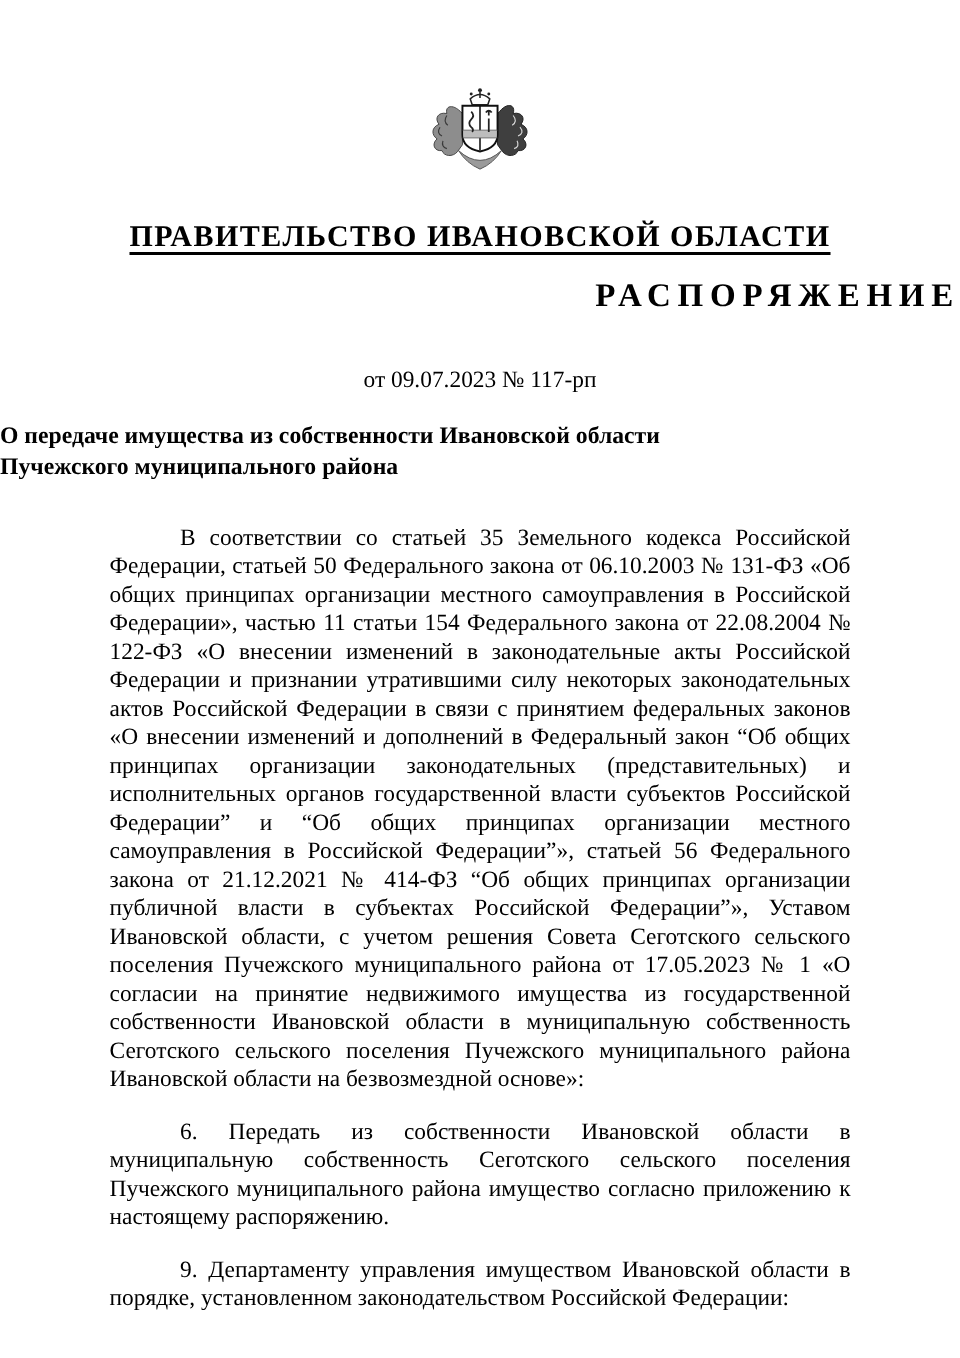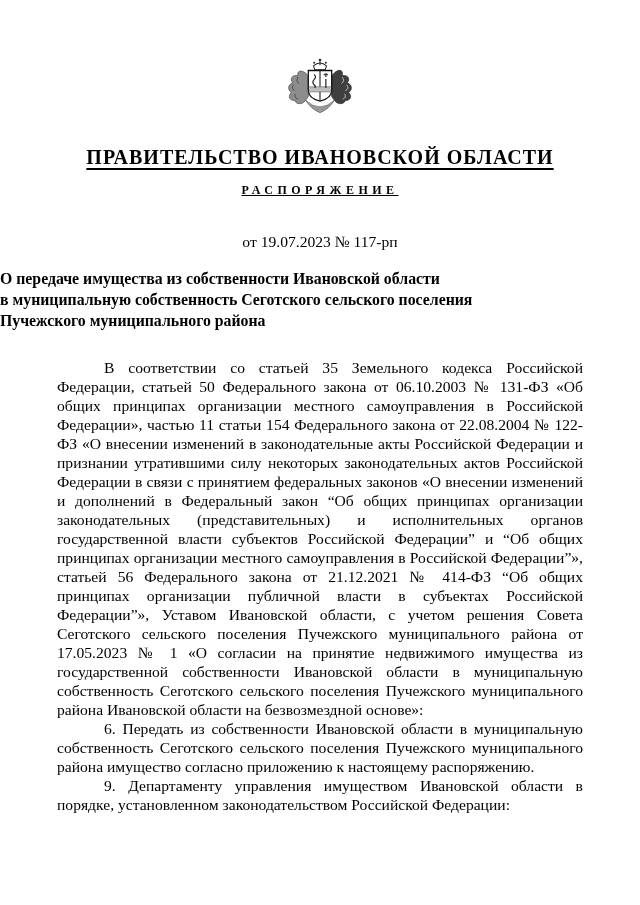--- a/index.html
+++ b/index.html
@@ -25,46 +25,45 @@
     text-align: center;
     font-size: 20px;
     font-weight: bold;
     letter-spacing: 1px;
     text-decoration: underline;
     text-decoration-thickness: 2px;
     text-underline-offset: 4px;
   }
   .doc-type {
     margin-top: 14px;
-    text-align: center;
-    font-size: 12px;
+    text-align: right;
+    font-size: 22px;
     font-weight: bold;
     letter-spacing: 4.5px;
-    text-decoration: underline;
   }
   .date-block {
     margin-top: 35px;
     text-align: center;
     font-size: 15.6px;
     line-height: 18px;
   }
   .subject {
     margin-top: 17px;
     font-size: 15.8px;
     font-weight: bold;
     line-height: 21px;
   }
   .body-text {
     margin: 27px 57px 0 57px;
     font-size: 15.6px;
     line-height: 19px;
     text-align: justify;
   }
   .body-text p {
-    margin: 0;
+    margin: 16px;
     padding: 0;
     text-indent: 47px;
   }
 </style>
 </head>
 <body>
 
 <div class="page">
 
   <div class="emblem-wrap">
@@ -94,26 +93,25 @@
       <path d="M51,26 q4,4 0,8 q-4,4 0,8 q3,2 1,5" fill="none" stroke="#222222" stroke-width="1.8"></path>
       <path d="M69,25 v5 m0,3 v14 M66,27 q3,-4 6,0" fill="none" stroke="#222222" stroke-width="1.8"></path>
     </svg>
   </div>
 
   <div class="org-title">ПРАВИТЕЛЬСТВО ИВАНОВСКОЙ ОБЛАСТИ</div>
 
   <div class="doc-type">РАСПОРЯЖЕНИЕ</div>
 
   <div class="date-block">
-    <div>от 19.07.2023 № 117-рп</div>
+    <div>от 09.07.2023 № 117-рп</div>
   </div>
 
   <div class="subject">
     <div>О передаче имущества из собственности Ивановской области</div>
-    <div>в муниципальную собственность Сеготского сельского поселения</div>
     <div>Пучежского муниципального района</div>
   </div>
 
   <div class="body-text">
     <p>В соответствии со статьей 35 Земельного кодекса Российской Федерации, статьей 50 Федерального закона от 06.10.2003 № 131-ФЗ «Об общих принципах организации местного самоуправления в Российской Федерации», частью 11 статьи 154 Федерального закона от 22.08.2004 № 122-ФЗ «О внесении изменений в законодательные акты Российской Федерации и признании утратившими силу некоторых законодательных актов Российской Федерации в связи с принятием федеральных законов «О внесении изменений и дополнений в Федеральный закон “Об общих принципах организации законодательных (представительных) и исполнительных органов государственной власти субъектов Российской Федерации” и “Об общих принципах организации местного самоуправления в Российской Федерации”», статьей 56 Федерального закона от 21.12.2021 № 414-ФЗ “Об общих принципах организации публичной власти в субъектах Российской Федерации”», Уставом Ивановской области, с учетом решения Совета Сеготского сельского поселения Пучежского муниципального района от 17.05.2023 № 1 «О согласии на принятие недвижимого имущества из государственной собственности Ивановской области в муниципальную собственность Сеготского сельского поселения Пучежского муниципального района Ивановской области на безвозмездной основе»:</p>
     <p>6. Передать из собственности Ивановской области в муниципальную собственность Сеготского сельского поселения Пучежского муниципального района имущество согласно приложению к настоящему распоряжению.</p>
     <p>9. Департаменту управления имуществом Ивановской области в порядке, установленном законодательством Российской Федерации:</p>
   </div>
 
 </div>

